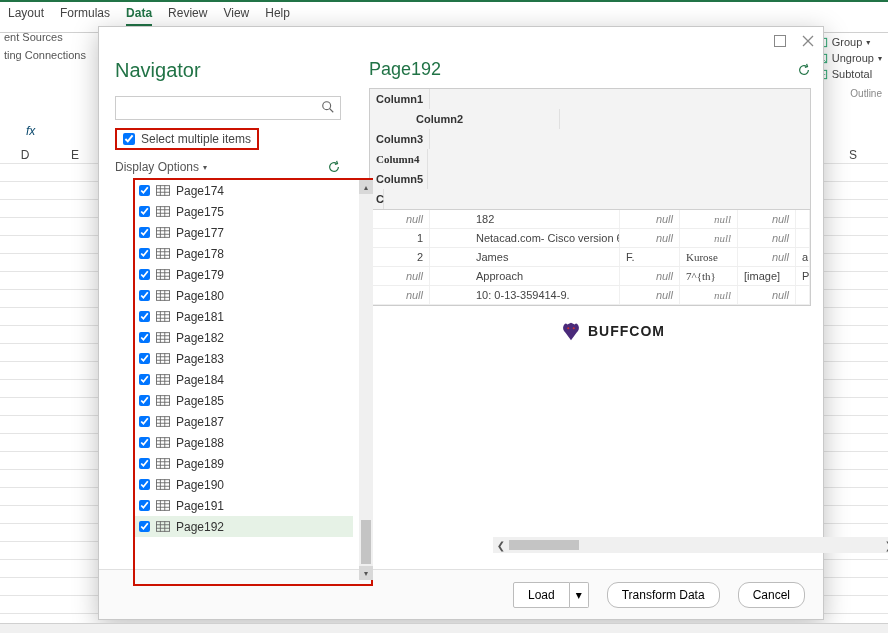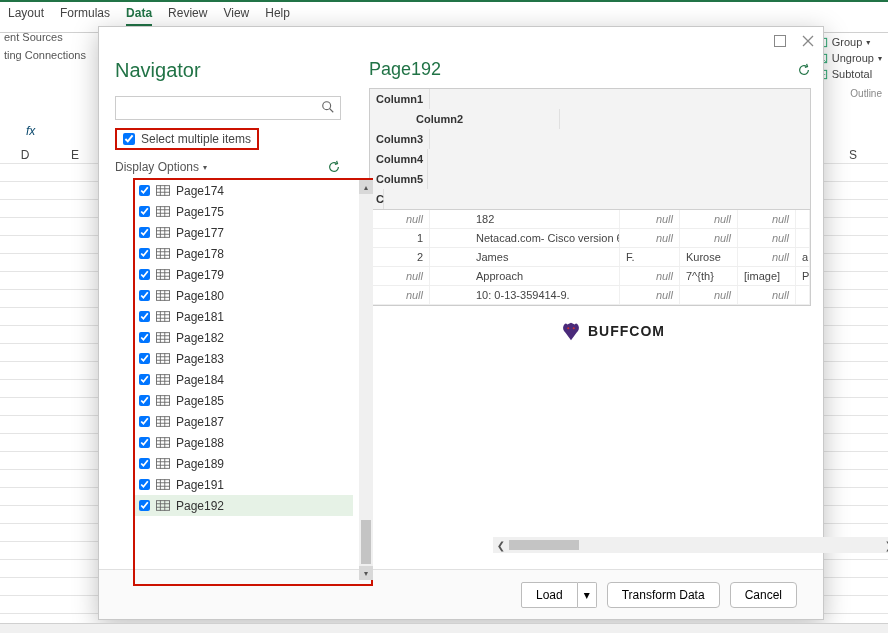--- a/index.html
+++ b/index.html
@@ -53,33 +53,33 @@
 
 .preview { flex: 1; padding: 4px 12px 0 14px; display: flex; flex-direction: column; min-height: 0; }
 .pv-head { display: flex; justify-content: space-between; align-items: center; margin-bottom: 8px; }
 .pv-title { font-size: 18px; color: #217346; font-weight: 400; }
 .pv-refresh { width: 14px; height: 14px; color: #217346; }
 .pv-table { border: 1px solid #ccc; font-size: 11px; }
 .pv-table .hr { display: flex; background: #f3f3f3; border-bottom: 1px solid #d0d0d0; flex-direction: column; }
 .pv-table .hr div { padding: 4px 6px; border-right: 1px solid #e0e0e0; font-weight: 600; color: #333; }
 .pv-table .r { display: flex; border-bottom: 1px solid #eee; }
 .pv-table .r div { padding: 3px 6px; border-right: 1px solid #f0f0f0; overflow: hidden; white-space: nowrap; }
-.c1 { width: 60px; text-align: right; } .c2 { width: 150px; margin-left: 40px; } .c3 { width: 60px; } .c4 { width: 58px; } .c5 { width: 58px; } .c6 { width: 14px; }
+.c1 { width: 60px; text-align: right; } .c2 { width: 150px; margin-left: 40px; } .c3 { width: 60px; } .c4 { width: 58px; font-family: Liberation Serif, serif; } .c5 { width: 58px; } .c6 { width: 14px; }
 .null { font-style: italic; color: #888; text-align: right; }
 
 .watermark { position: absolute; left: 560px; top: 320px; display: flex; align-items: center; gap: 6px; font-size: 14px; font-weight: 800; letter-spacing: 1px; color: #222; }
 .watermark svg { width: 22px; height: 22px; }
 
 .hscroll { position: absolute; left: 394px; bottom: 66px; width: 404px; height: 16px; background: #f0f0f0; display:flex; align-items:center; }
 .hscroll .ar { width: 16px; height: 16px; display:flex; align-items:center; justify-content:center; font-size:10px; color:#555; }
 .hscroll .track { flex:1; position:relative; height: 10px; }
 .hscroll .thumb { position:absolute; left:0; width: 70px; height:10px; background:#c4c4c4; }
 
-.dlg-foot { height: 50px; border-top: 1px solid #e0e0e0; display: flex; justify-content: flex-end; align-items: center; gap: 10px; padding: 0 26px; background: #fafafa; }
-.btn { border: 1px solid #bcbcbc; background: #fff; padding: 5px 14px; font-size: 12px; cursor: pointer; border-radius: 4px; }
+.dlg-foot { height: 50px; border-top: 1px solid #e0e0e0; display: flex; justify-content: flex-end; align-items: center; gap: 18px; padding: 0 18px; background: #fafafa; }
+.btn { border: 1px solid #bcbcbc; background: #fff; padding: 5px 14px; font-size: 12px; cursor: pointer; border-radius: 11px; }
 .split { display: flex; }
 .split .main { border-radius: 2px 0 0 2px; }
 .split .dd { border-left: none; border-radius: 0 2px 2px 0; padding: 5px 6px; }
 
 .bottombar { position: absolute; left:0; right:0; bottom:0; height:10px; background:#f0f0f0; border-top:1px solid #d0d0d0;}
 </style>
 </head>
 <body>
 
 <div class="topbar"></div>
@@ -355,20 +355,31 @@
             </div>
             <div class="item">
               <input type="checkbox" checked="" style="">
               <svg class="ticon" viewBox="0 0 16 12">
                 <rect x="0.5" y="0.5" width="15" height="11" fill="none" stroke="currentColor"></rect>
                 <line x1="0" y1="4" x2="16" y2="4" stroke="currentColor"></line>
                 <line x1="0" y1="8" x2="16" y2="8" stroke="currentColor"></line>
                 <line x1="5" y1="0" x2="5" y2="12" stroke="currentColor"></line>
                 <line x1="10" y1="0" x2="10" y2="12" stroke="currentColor"></line>
               </svg>
+              <span>Page190</span>
+            </div>
+            <div class="item">
+              <input type="checkbox" checked="" style="">
+              <svg class="ticon" viewBox="0 0 16 12">
+                <rect x="0.5" y="0.5" width="15" height="11" fill="none" stroke="currentColor"></rect>
+                <line x1="0" y1="4" x2="16" y2="4" stroke="currentColor"></line>
+                <line x1="0" y1="8" x2="16" y2="8" stroke="currentColor"></line>
+                <line x1="5" y1="0" x2="5" y2="12" stroke="currentColor"></line>
+                <line x1="10" y1="0" x2="10" y2="12" stroke="currentColor"></line>
+              </svg>
               <span>Page191</span>
             </div>
             <div class="item sel">
               <input type="checkbox" checked="" style="">
               <svg class="ticon" viewBox="0 0 16 12">
                 <rect x="0.5" y="0.5" width="15" height="11" fill="none" stroke="currentColor"></rect>
                 <line x1="0" y1="4" x2="16" y2="4" stroke="currentColor"></line>
                 <line x1="0" y1="8" x2="16" y2="8" stroke="currentColor"></line>
                 <line x1="5" y1="0" x2="5" y2="12" stroke="currentColor"></line>
                 <line x1="10" y1="0" x2="10" y2="12" stroke="currentColor"></line>

